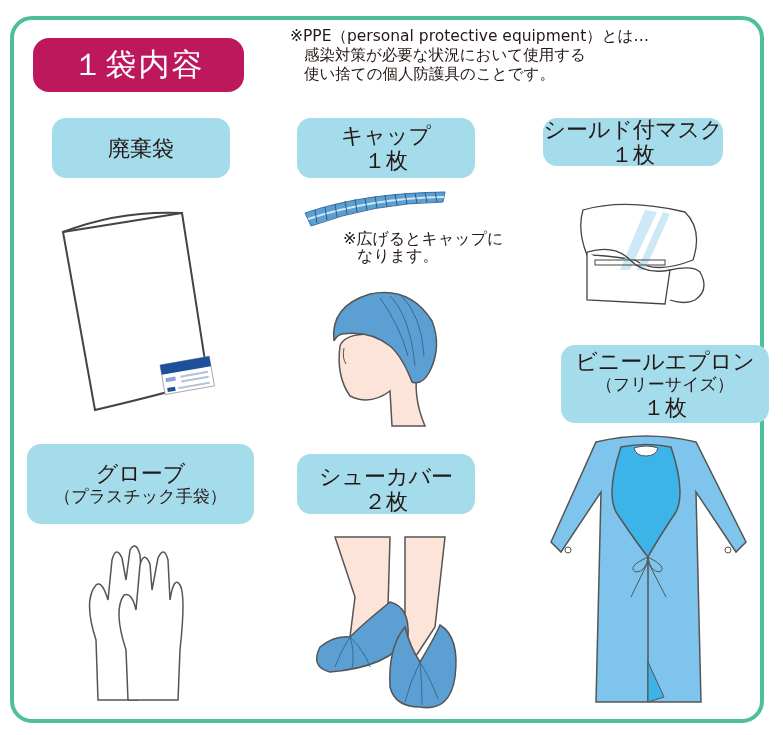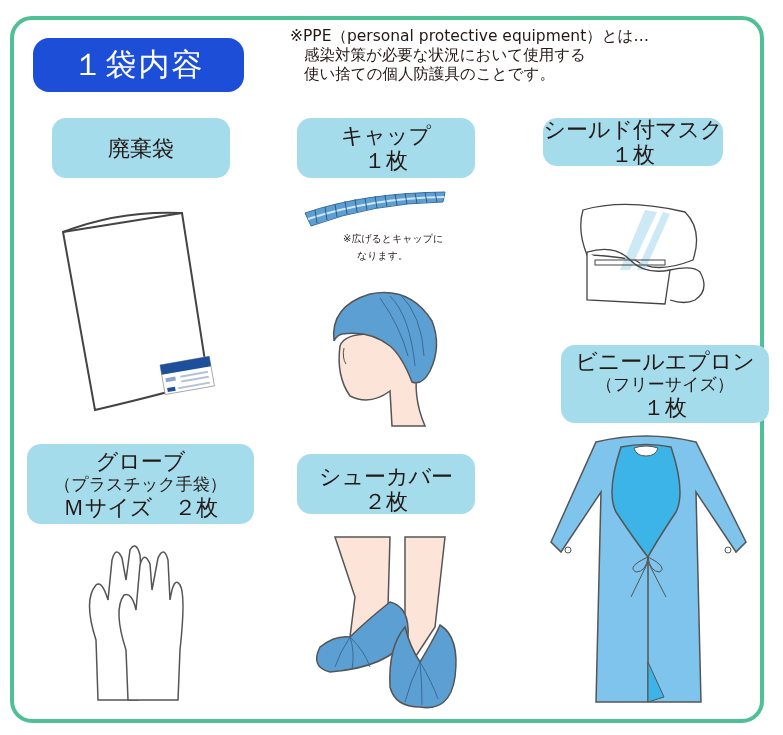--- a/index.html
+++ b/index.html
@@ -1,29 +1,29 @@
 <!DOCTYPE html>
 <html><head>
 <meta charset="utf-8">
 <style>
   html, body { margin:0; padding:0; background:#ffffff; }
   body { width:783px; height:735px; position:relative; overflow:hidden;
          font-family:"DejaVu Sans", "Liberation Sans", sans-serif; color:#231815; }
   .frame { position:absolute; left:10px; top:16px; width:754px; height:707px;
            border:4px solid #4fc095; border-radius:22px; box-sizing:border-box; background:#fff; }
   .title-badge { position:absolute; left:33px; top:38px; width:211px; height:54px;
-                 background:#1d4ed8; border-radius:16px; color:#fff; font-size:31px;
+                 background:#be185d; border-radius:16px; color:#fff; font-size:31px;
                  display:flex; align-items:center; justify-content:center; letter-spacing:2px; }
   .note { position:absolute; left:290px; top:27px; font-size:15.5px; line-height:19px; color:#231815; }
   .note .line2, .note .line3 { padding-left:14px; }
   .label { position:absolute; background:#a5dcec; border-radius:14px; text-align:center;
            display:flex; flex-direction:column; align-items:center; justify-content:center;
            font-size:22px; line-height:25px; color:#231815; }
   .label .small { font-size:17px; line-height:21px; }
-  .caption { position:absolute; left:343px; top:230px; font-size:10px; line-height:17px; color:#231815; }
+  .caption { position:absolute; left:343px; top:230px; font-size:16px; line-height:17px; color:#231815; }
   .caption .l2 { padding-left:14px; }
   svg { position:absolute; overflow:visible; }
 </style>
 </head>
 <body>
 
 <div class="frame"></div>
 
 <div class="title-badge">１袋内容</div>
 
@@ -49,21 +49,20 @@
 
 <div class="label" style="left:533px;top:345px;width:208px;height:78px;margin-left:28px;">
   <div>ビニールエプロン</div>
   <div class="small">（フリーサイズ）</div>
   <div>１枚</div>
 </div>
 
 <div class="label" style="left:27px;top:444px;width:227px;height:80px;">
   <div>グローブ</div>
   <div class="small">（プラスチック手袋）</div>
-  <div>Ｍサイズ　２枚</div>
 </div>
 
 <div class="label" style="left:297px;top:454px;width:178px;height:60px;justify-content:flex-end;">
   <div>シューカバー</div>
   <div>２枚</div>
 </div>
 
 <div class="caption">
   <div>※広げるとキャップに</div>
   <div class="l2">なります。</div>

